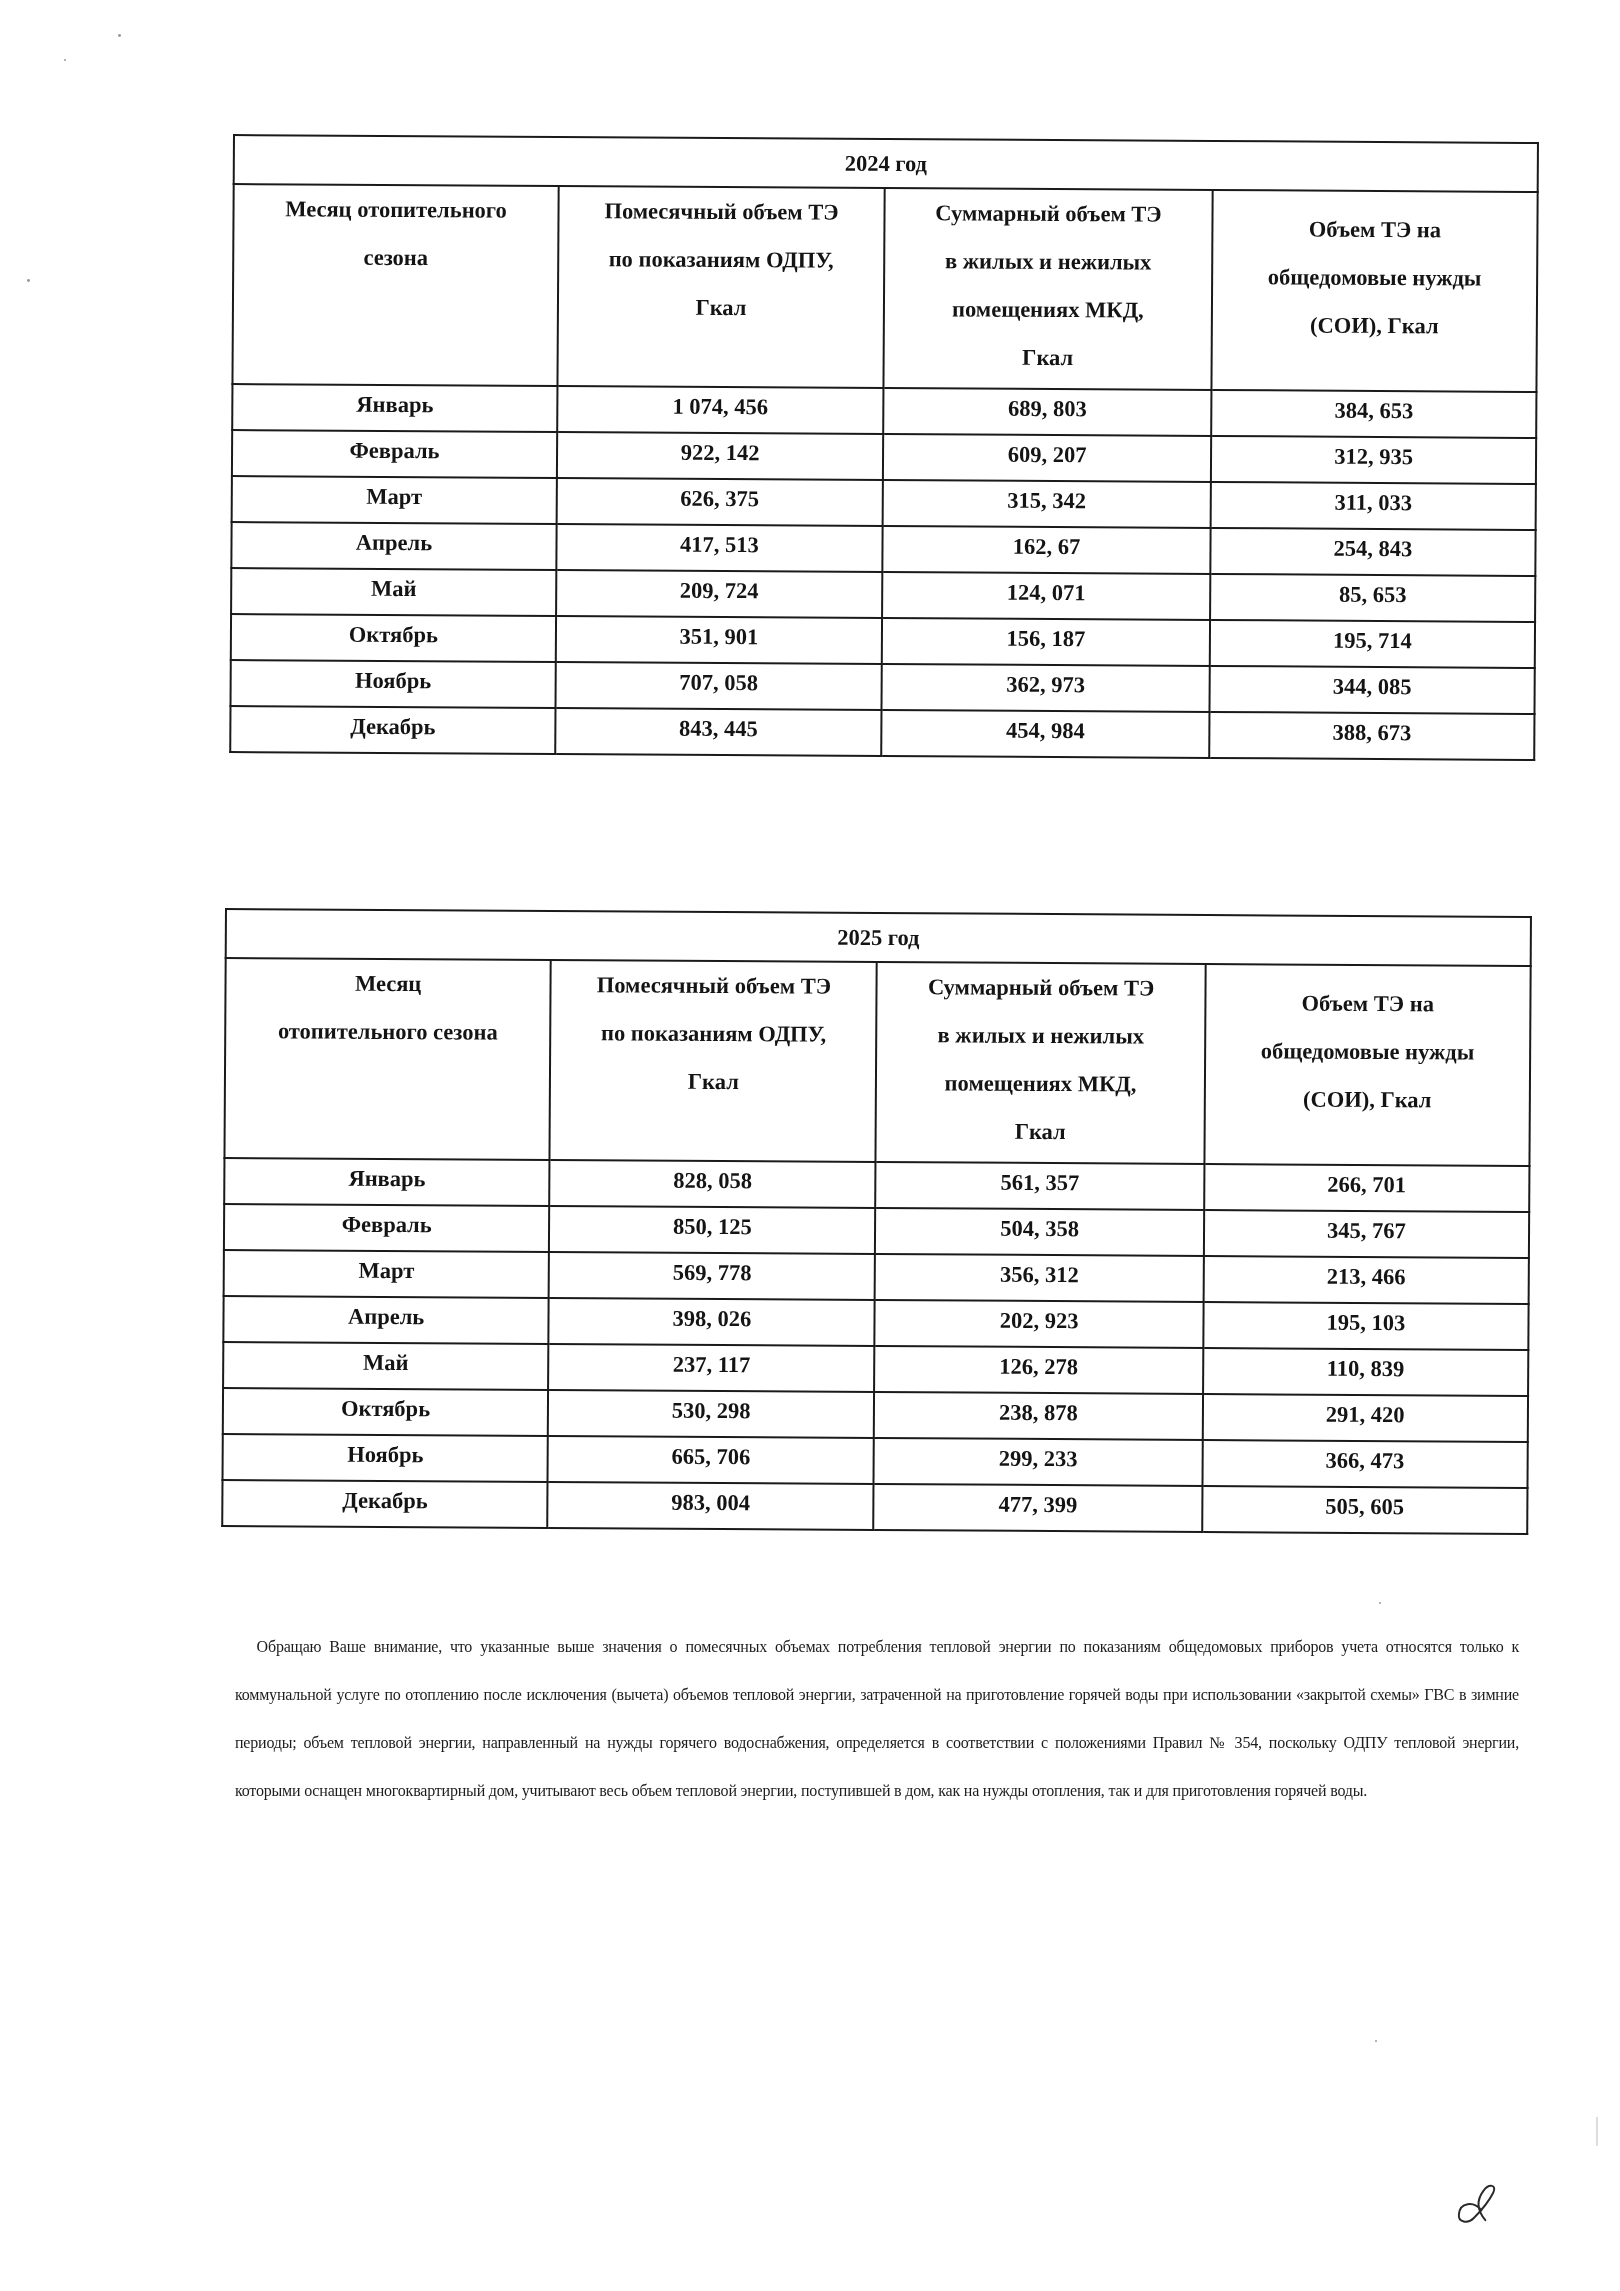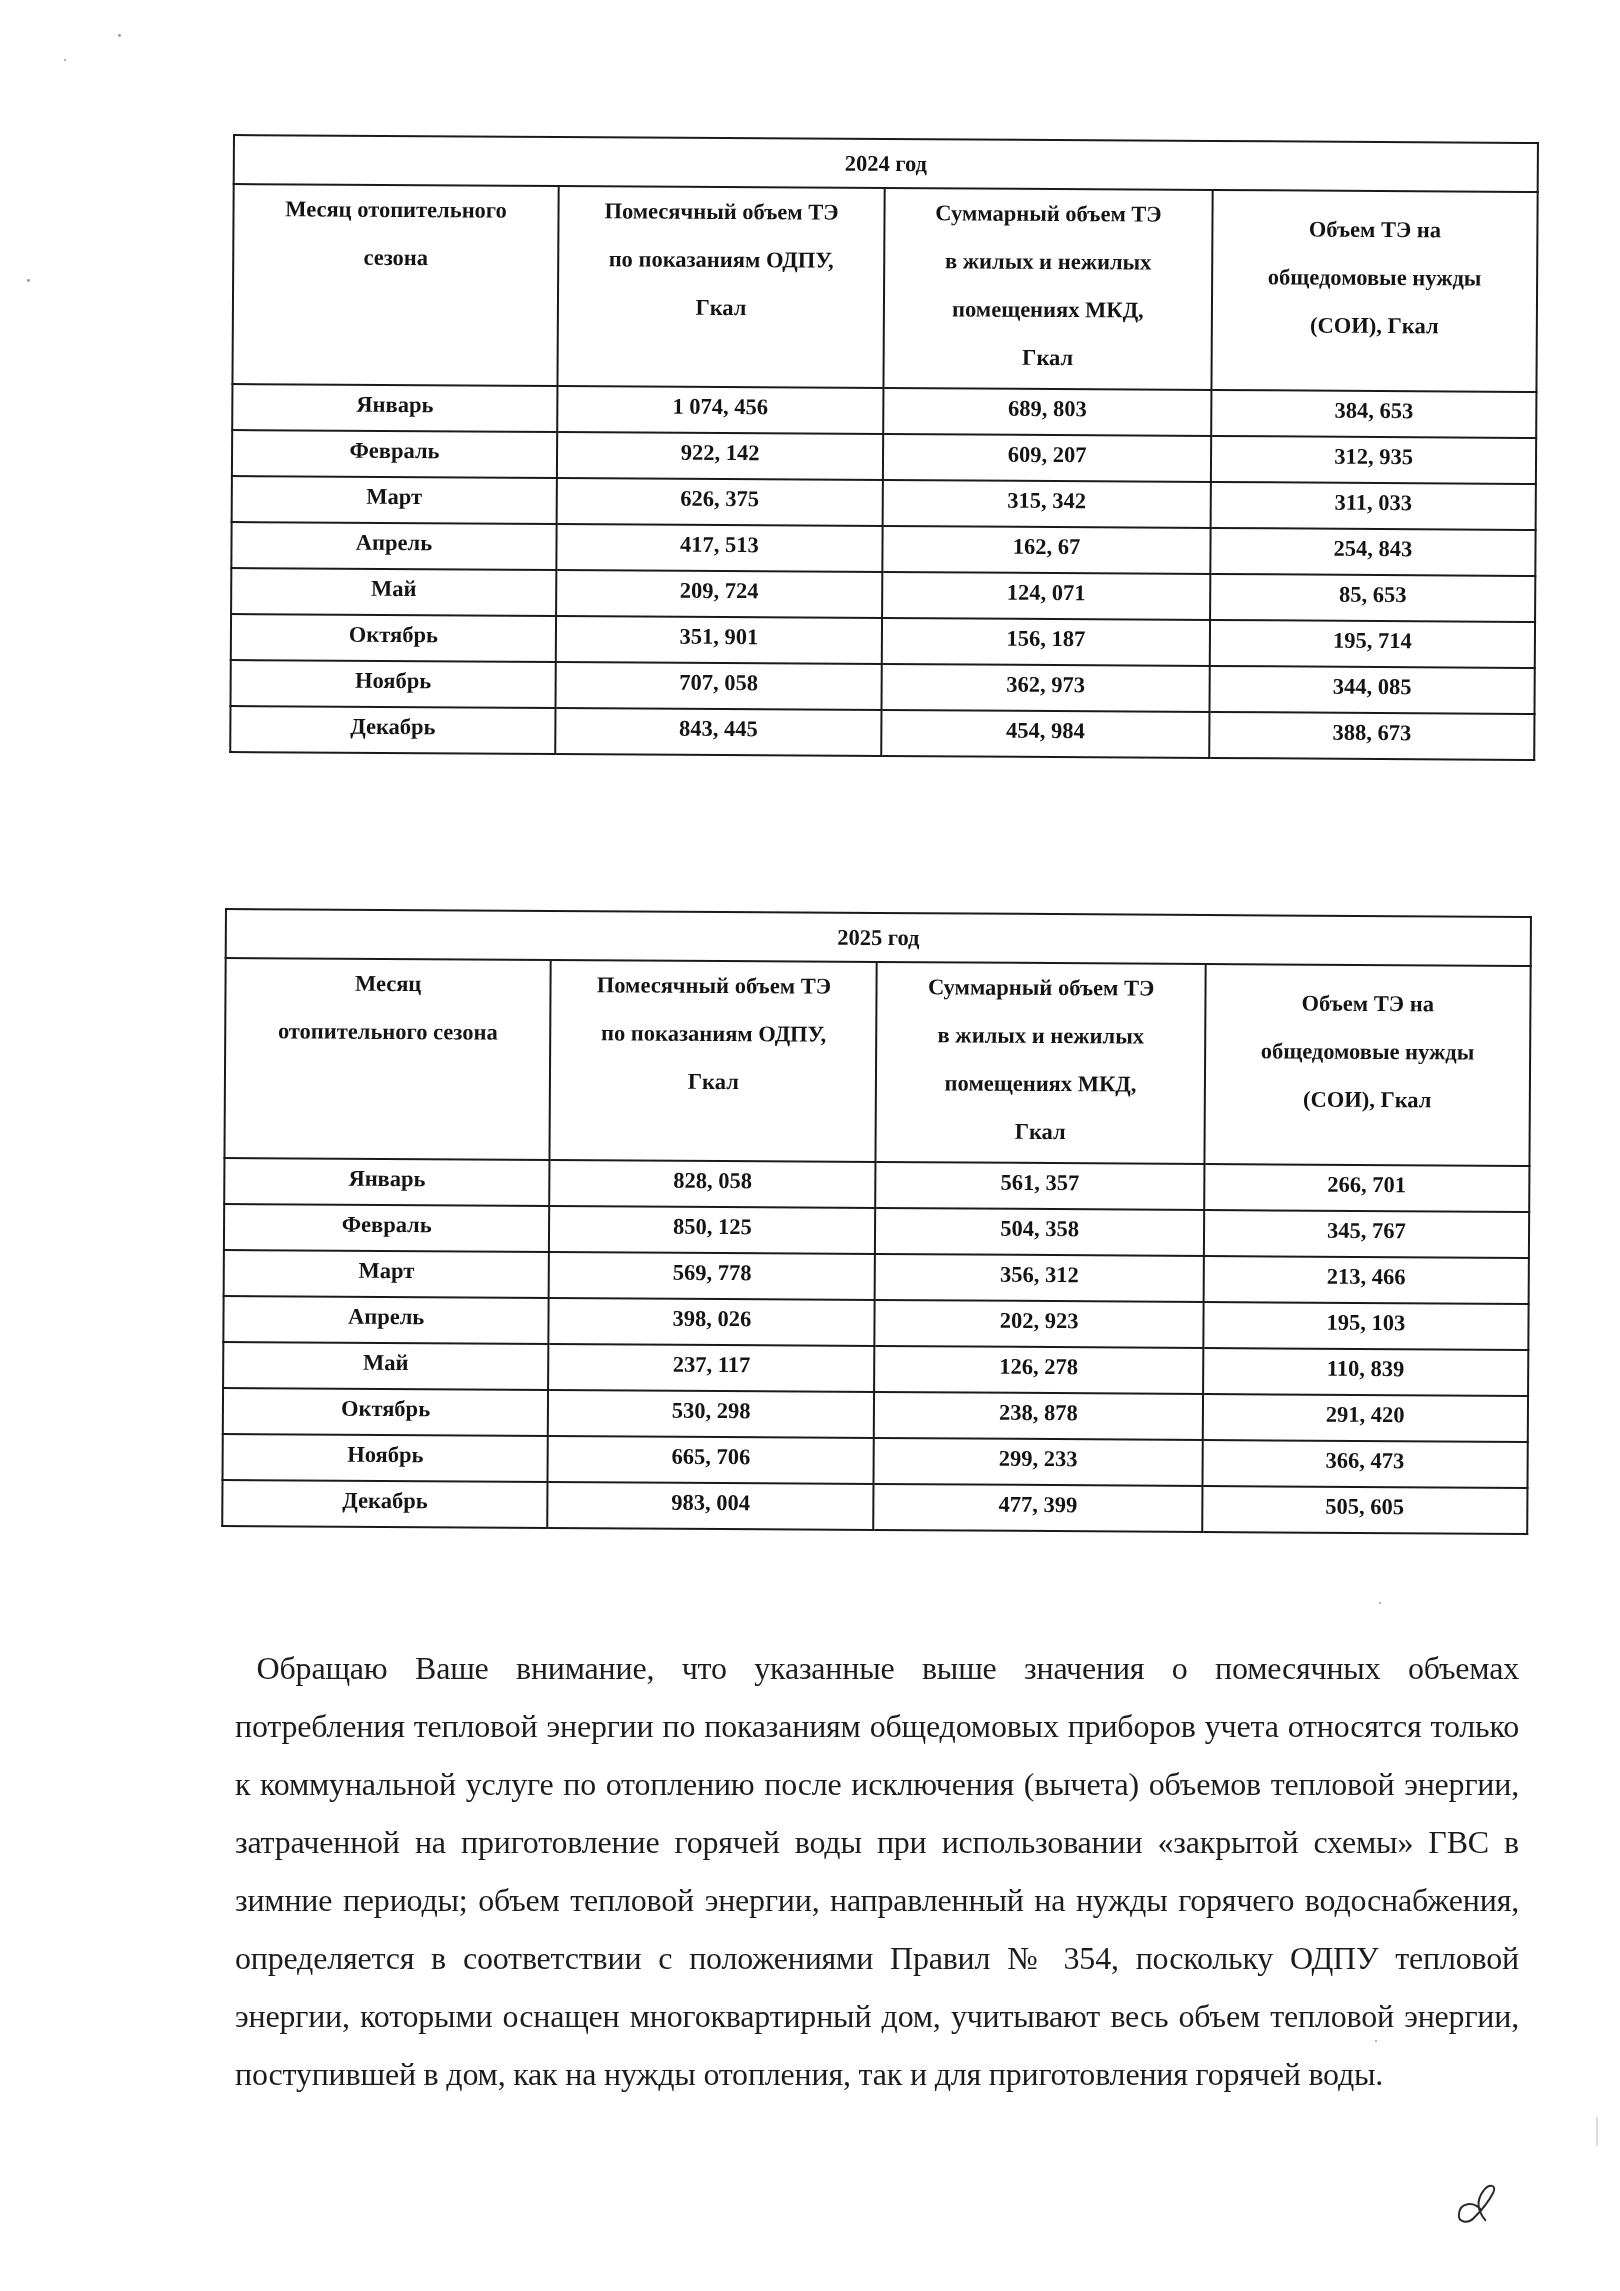--- a/index.html
+++ b/index.html
@@ -74,22 +74,22 @@
     col.c1 { width: 325px; }
     col.c2 { width: 326px; }
     col.c3 { width: 328px; }
     col.c4 { width: 325px; }
 
     .paragraph {
       position: absolute;
       left: 235px;
       top: 1607px;
       width: 1284px;
-      font-size: 32px;
-      line-height: 58px;
+      font-size: 16px;
+      line-height: 48px;
       text-align: justify;
       text-indent: 21.6px;
       color: #1c1c1c;
       font-family: "Liberation Serif", "DejaVu Serif", serif;
       letter-spacing: -0.2px;
     }
 
     .page-mark {
       position: absolute;
       left: 1454px;

